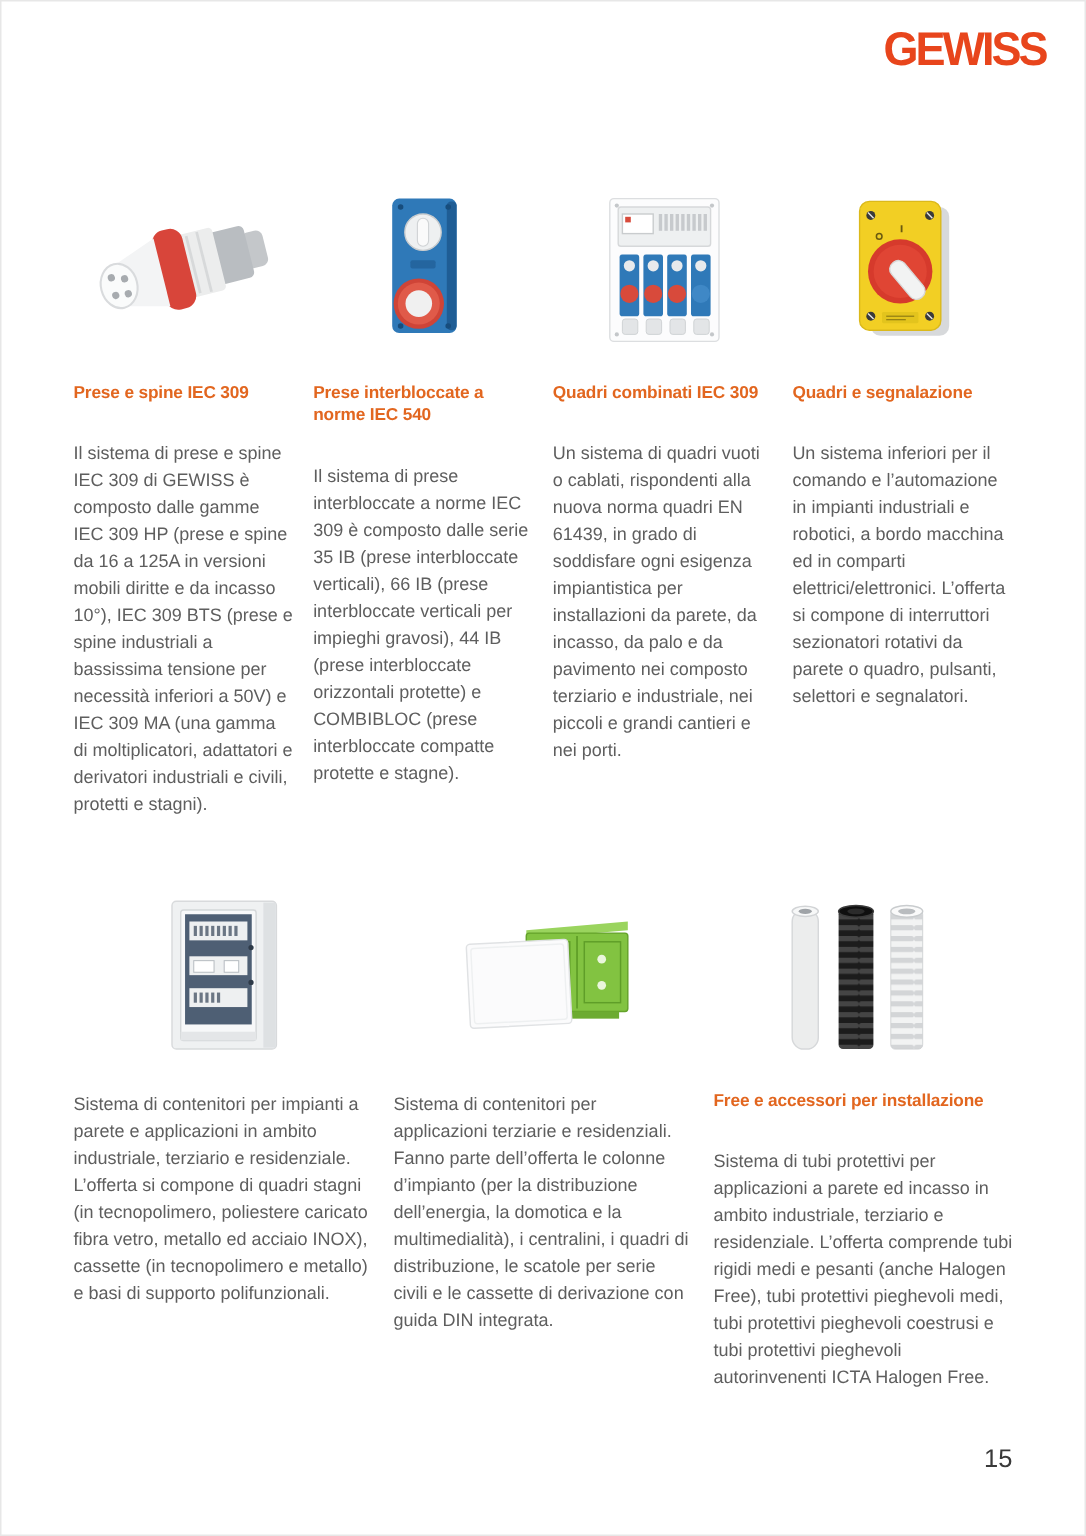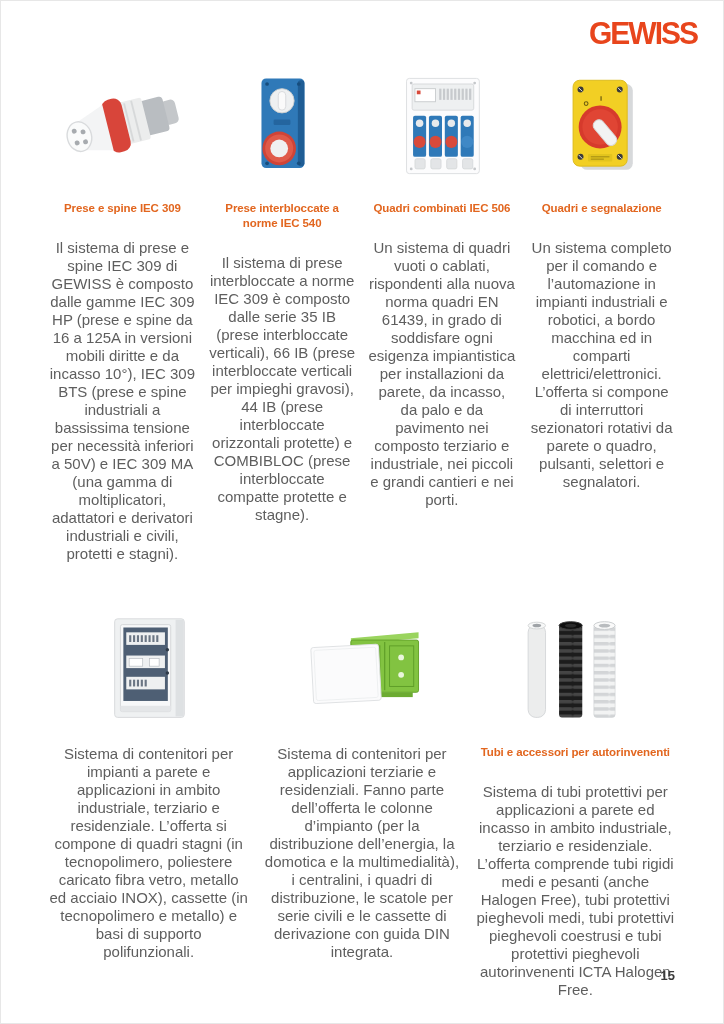--- a/index.html
+++ b/index.html
@@ -23,22 +23,21 @@
   .logo {
     color: #e8451c;
     font-size: 30px;
     font-weight: bold;
     letter-spacing: -2px;
     transform: scaleY(1.05);
     line-height: 1;
   }
 
   .content {
-    padding: 64px 48px 0 48px;
-    text-align: center;
+    padding: 118px 48px 0 48px;
   }
 
   .grid { display: grid; }
   .row1 { grid-template-columns: repeat(4, 1fr); column-gap: 13px; }
   .row2 { grid-template-columns: repeat(3, 1fr); column-gap: 14px; margin-top: 48px; }
 
   .imgbox {
     height: 122px;
     display: flex;
     align-items: center;
@@ -52,30 +51,30 @@
     color: #e2661f;
     font-size: 11.5px;
     font-weight: bold;
     line-height: 15px;
     letter-spacing: -0.1px;
     margin-bottom: 23px;
   }
 
   .desc {
     color: #5e5e5e;
-    font-size: 15px;
+    font-size: 12px;
     line-height: 18px;
   }
 
   .page-number {
     position: absolute;
     right: 48px;
     bottom: 40px;
-    font-size: 13px;
-    font-weight: bold;
+    font-size: 17px;
+    font-weight: normal;
     color: #3a3a3a;
   }
 </style>
 </head>
 <body>
 
 <div class="page">
 
   <header class="page-header">
     <div class="logo">GEWISS</div>
@@ -166,21 +165,21 @@
               <circle cx="102" cy="72" r="6.5" fill="#3f88c6"></circle>
             </g>
             <g fill="#e3e5e7" stroke="#cfd2d4" stroke-width="0.7">
               <rect x="46" y="90" width="11" height="11" rx="2"></rect>
               <rect x="63" y="90" width="11" height="11" rx="2"></rect>
               <rect x="80" y="90" width="11" height="11" rx="2"></rect>
               <rect x="97" y="90" width="11" height="11" rx="2"></rect>
             </g>
           </svg>
         </figure>
-        <h3 class="heading">Quadri combinati IEC 506</h3>
+        <h3 class="heading">Quadri combinati IEC 309</h3>
         <p class="desc">Un sistema di quadri vuoti o cablati, rispondenti alla nuova norma quadri EN 61439, in grado di soddisfare ogni esigenza impiantistica per installazioni da parete, da incasso, da palo e da pavimento nei composto terziario e industriale, nei piccoli e grandi cantieri e nei porti.</p>
       </section>
 
       <section class="card">
         <figure class="imgbox">
           <svg width="140" height="108" viewBox="0 0 150 110">
             <rect x="52" y="10" width="56" height="92" rx="7" fill="#d7d9db"></rect>
             <rect x="44" y="6" width="58" height="92" rx="7" fill="#f2cf24" stroke="#dbb91a"></rect>
             <g fill="#3a3a3a">
               <circle cx="52" cy="16" r="3.2"></circle>
@@ -200,21 +199,21 @@
             <circle cx="73" cy="56" r="19" fill="#e04534"></circle>
             <g transform="rotate(-40 73 56)">
               <rect x="67" y="48" width="12" height="32" rx="5.5" fill="#f2f3f3" stroke="#d8d8d8"></rect>
             </g>
             <rect x="60" y="85" width="26" height="8" rx="1" fill="#e3c41d"></rect>
             <line x1="63" y1="88" x2="83" y2="88" stroke="#8a7712" stroke-width="0.8"></line>
             <line x1="63" y1="90.5" x2="77" y2="90.5" stroke="#8a7712" stroke-width="0.8"></line>
           </svg>
         </figure>
         <h3 class="heading">Quadri e segnalazione</h3>
-        <p class="desc">Un sistema completo per il comando e l’automazione in impianti industriali e robotici, a bordo macchina ed in comparti elettrici/elettronici. L’offerta si compone di interruttori sezionatori rotativi da parete o quadro, pulsanti, selettori e segnalatori.</p>
+        <p class="desc">Un sistema inferiori per il comando e l’automazione in impianti industriali e robotici, a bordo macchina ed in comparti elettrici/elettronici. L’offerta si compone di interruttori sezionatori rotativi da parete o quadro, pulsanti, selettori e segnalatori.</p>
       </section>
 
     </div>
 
     <div class="grid row2">
 
       <section class="card">
         <figure class="imgbox">
           <svg width="145" height="116" viewBox="0 0 150 120">
             <rect x="40" y="6" width="72" height="102" rx="3" fill="#eff1f2" stroke="#d8dadc"></rect>
@@ -292,21 +291,21 @@
             <ellipse cx="35" cy="13" rx="9" ry="3.5" fill="#f7f8f8" stroke="#d2d4d6"></ellipse>
             <ellipse cx="35" cy="13" rx="4.5" ry="1.8" fill="#9fa3a7"></ellipse>
             <rect x="58" y="12" width="24" height="96" rx="3" fill="url(#ribB)"></rect>
             <ellipse cx="70" cy="13" rx="12" ry="4" fill="#0f0f0f" stroke="#3c3c3c"></ellipse>
             <ellipse cx="70" cy="13" rx="6" ry="2" fill="#2b2b2b"></ellipse>
             <rect x="94" y="12" width="22" height="96" rx="3" fill="url(#ribW)" stroke="#cdd0d2" stroke-width="0.6"></rect>
             <ellipse cx="105" cy="13" rx="11" ry="4" fill="#fafafa" stroke="#c9ccce"></ellipse>
             <ellipse cx="105" cy="13" rx="6" ry="2" fill="#b9bcbf"></ellipse>
           </svg>
         </figure>
-        <h3 class="heading">Tubi e accessori per autorinvenenti</h3>
+        <h3 class="heading">Free e accessori per installazione</h3>
         <p class="desc">Sistema di tubi protettivi per applicazioni a parete ed incasso in ambito industriale, terziario e residenziale. L’offerta comprende tubi rigidi medi e pesanti (anche Halogen Free), tubi protettivi pieghevoli medi, tubi protettivi pieghevoli coestrusi e tubi protettivi pieghevoli autorinvenenti ICTA Halogen Free.</p>
       </section>
 
     </div>
 
   </main>
 
   <div class="page-number">15</div>
 
 </div>

